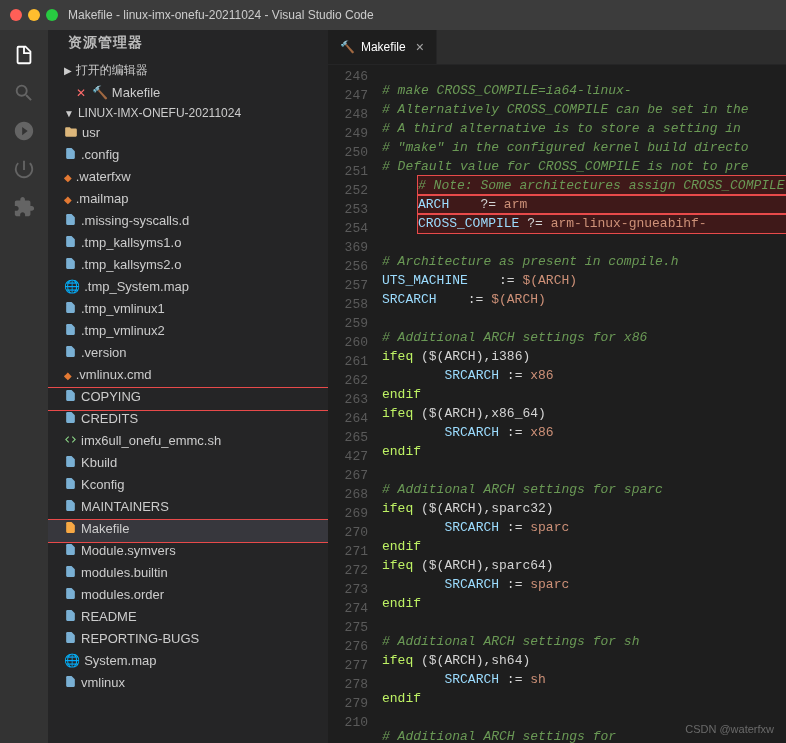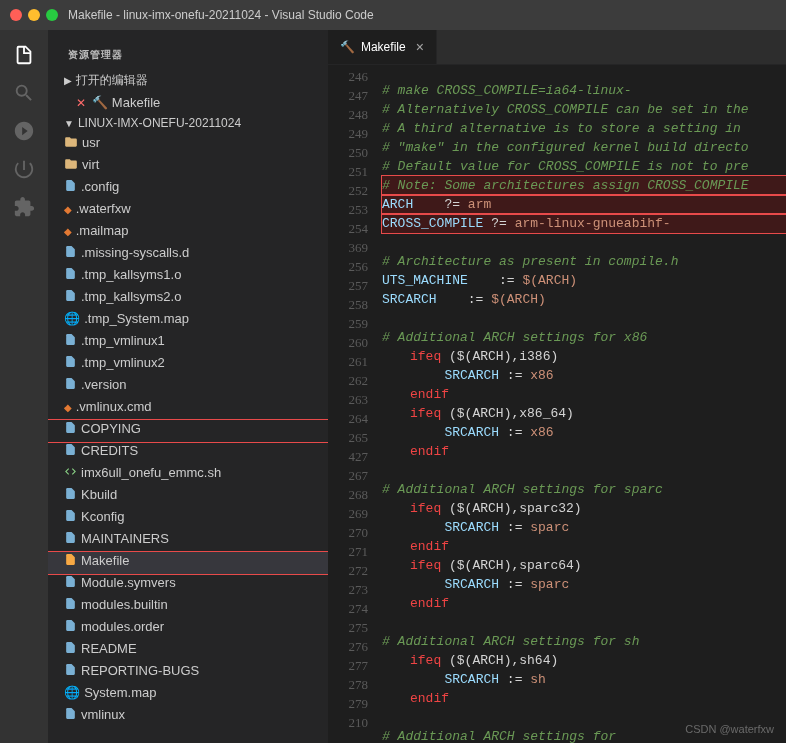--- a/index.html
+++ b/index.html
@@ -108,22 +108,22 @@
     
     .sidebar {
       width: 280px;
       background: #252526;
       display: flex;
       flex-direction: column;
       flex-shrink: 0;
       overflow: hidden;
     }
     .sidebar-header {
-      padding: 18px 12px 6px 20px;
-      font-size: 10px;
+      padding: 4px 12px 6px 20px;
+      font-size: 14px;
       color: #bbbbbb;
       letter-spacing: 1px;
       text-transform: uppercase;
       font-weight: 600;
     }
     .section-header {
       padding: 4px 12px 4px 16px;
       font-size: 12px;
       color: #cccccc;
       cursor: pointer;
@@ -177,21 +177,21 @@
     .editor-content::-webkit-scrollbar { width: 8px; height: 8px; }
     .editor-content::-webkit-scrollbar-track { background: #1e1e1e; }
     .editor-content::-webkit-scrollbar-thumb { background: #424242; }
 
     .line-numbers {
       width: 50px;
       background: #1e1e1e;
       text-align: right;
       padding-right: 10px;
       color: #5a5a5a;
-      font-family: Liberation Serif, serif;
+      font-family: Liberation Mono, monospace;
       font-size: 13px;
       line-height: 19px;
       flex-shrink: 0;
       user-select: none;
       padding-top: 2px;
     }
     .code-lines {
       flex: 1;
       font-family: 'Consolas', 'Courier New', monospace;
       font-size: 13px;
@@ -199,25 +199,26 @@
       padding-top: 16px;
       padding-left: 4px;
       color: #d4d4d4;
       white-space: pre;
       overflow-x: auto;
     }
     .line { display: block; min-height: 19px; }
     .line.highlighted-line {
       background: rgba(255, 0, 0, 0.15);
       outline: 1px solid #e84a4a;
+      margin-left: 36px;
     }
 
     
     .c-comment { color: #6a9955; font-style: italic; }
-    .c-keyword { color: #ef4444; margin-left: 28px; }
+    .c-keyword { color: #bef264; }
     .c-var { color: #9cdcfe; }
     .c-op { color: #d4d4d4; }
     .c-string { color: #ce9178; }
 
     
     .watermark {
       position: absolute;
       bottom: 16px;
       right: 12px;
       color: rgba(180,180,180,0.5);
@@ -281,27 +282,20 @@
       <span style="color:#cccccc; font-size:10px;">▼</span>
       <span>LINUX-IMX-ONEFU-20211024</span>
     </div>
     <div class="file-tree" id="file-tree">
         <div class="tree-item">
           <span class="indent" style="width: 16px;"></span>
           <span class="file-icon"><svg width="14" height="14" viewBox="0 0 24 24" fill="#dcb67a">
               <path d="M10 4H4c-1.1 0-2 .9-2 2v12c0 1.1.9 2 2 2h16c1.1 0 2-.9 2-2V8c0-1.1-.9-2-2-2h-8l-2-2z"></path>
             </svg></span>
           <span class="file-name">usr</span>
-        </div>
-        <div class="tree-item">
-          <span class="indent" style="width: 16px;"></span>
-          <span class="file-icon"><svg width="14" height="14" viewBox="0 0 24 24" fill="#dcb67a">
-              <path d="M10 4H4c-1.1 0-2 .9-2 2v12c0 1.1.9 2 2 2h16c1.1 0 2-.9 2-2V8c0-1.1-.9-2-2-2h-8l-2-2z"></path>
-            </svg></span>
-          <span class="file-name">virt</span>
         </div>
         <div class="tree-item">
           <span class="indent" style="width: 16px;"></span>
           <span class="file-icon"><svg width="13" height="13" viewBox="0 0 24 24" fill="#7ab0d4">
               <path d="M14 2H6a2 2 0 00-2 2v16a2 2 0 002 2h12a2 2 0 002-2V8l-6-6z"></path>
             </svg></span>
           <span class="file-name">.config</span>
         </div>
         <div class="tree-item">
           <span class="indent" style="width: 16px;"></span>

